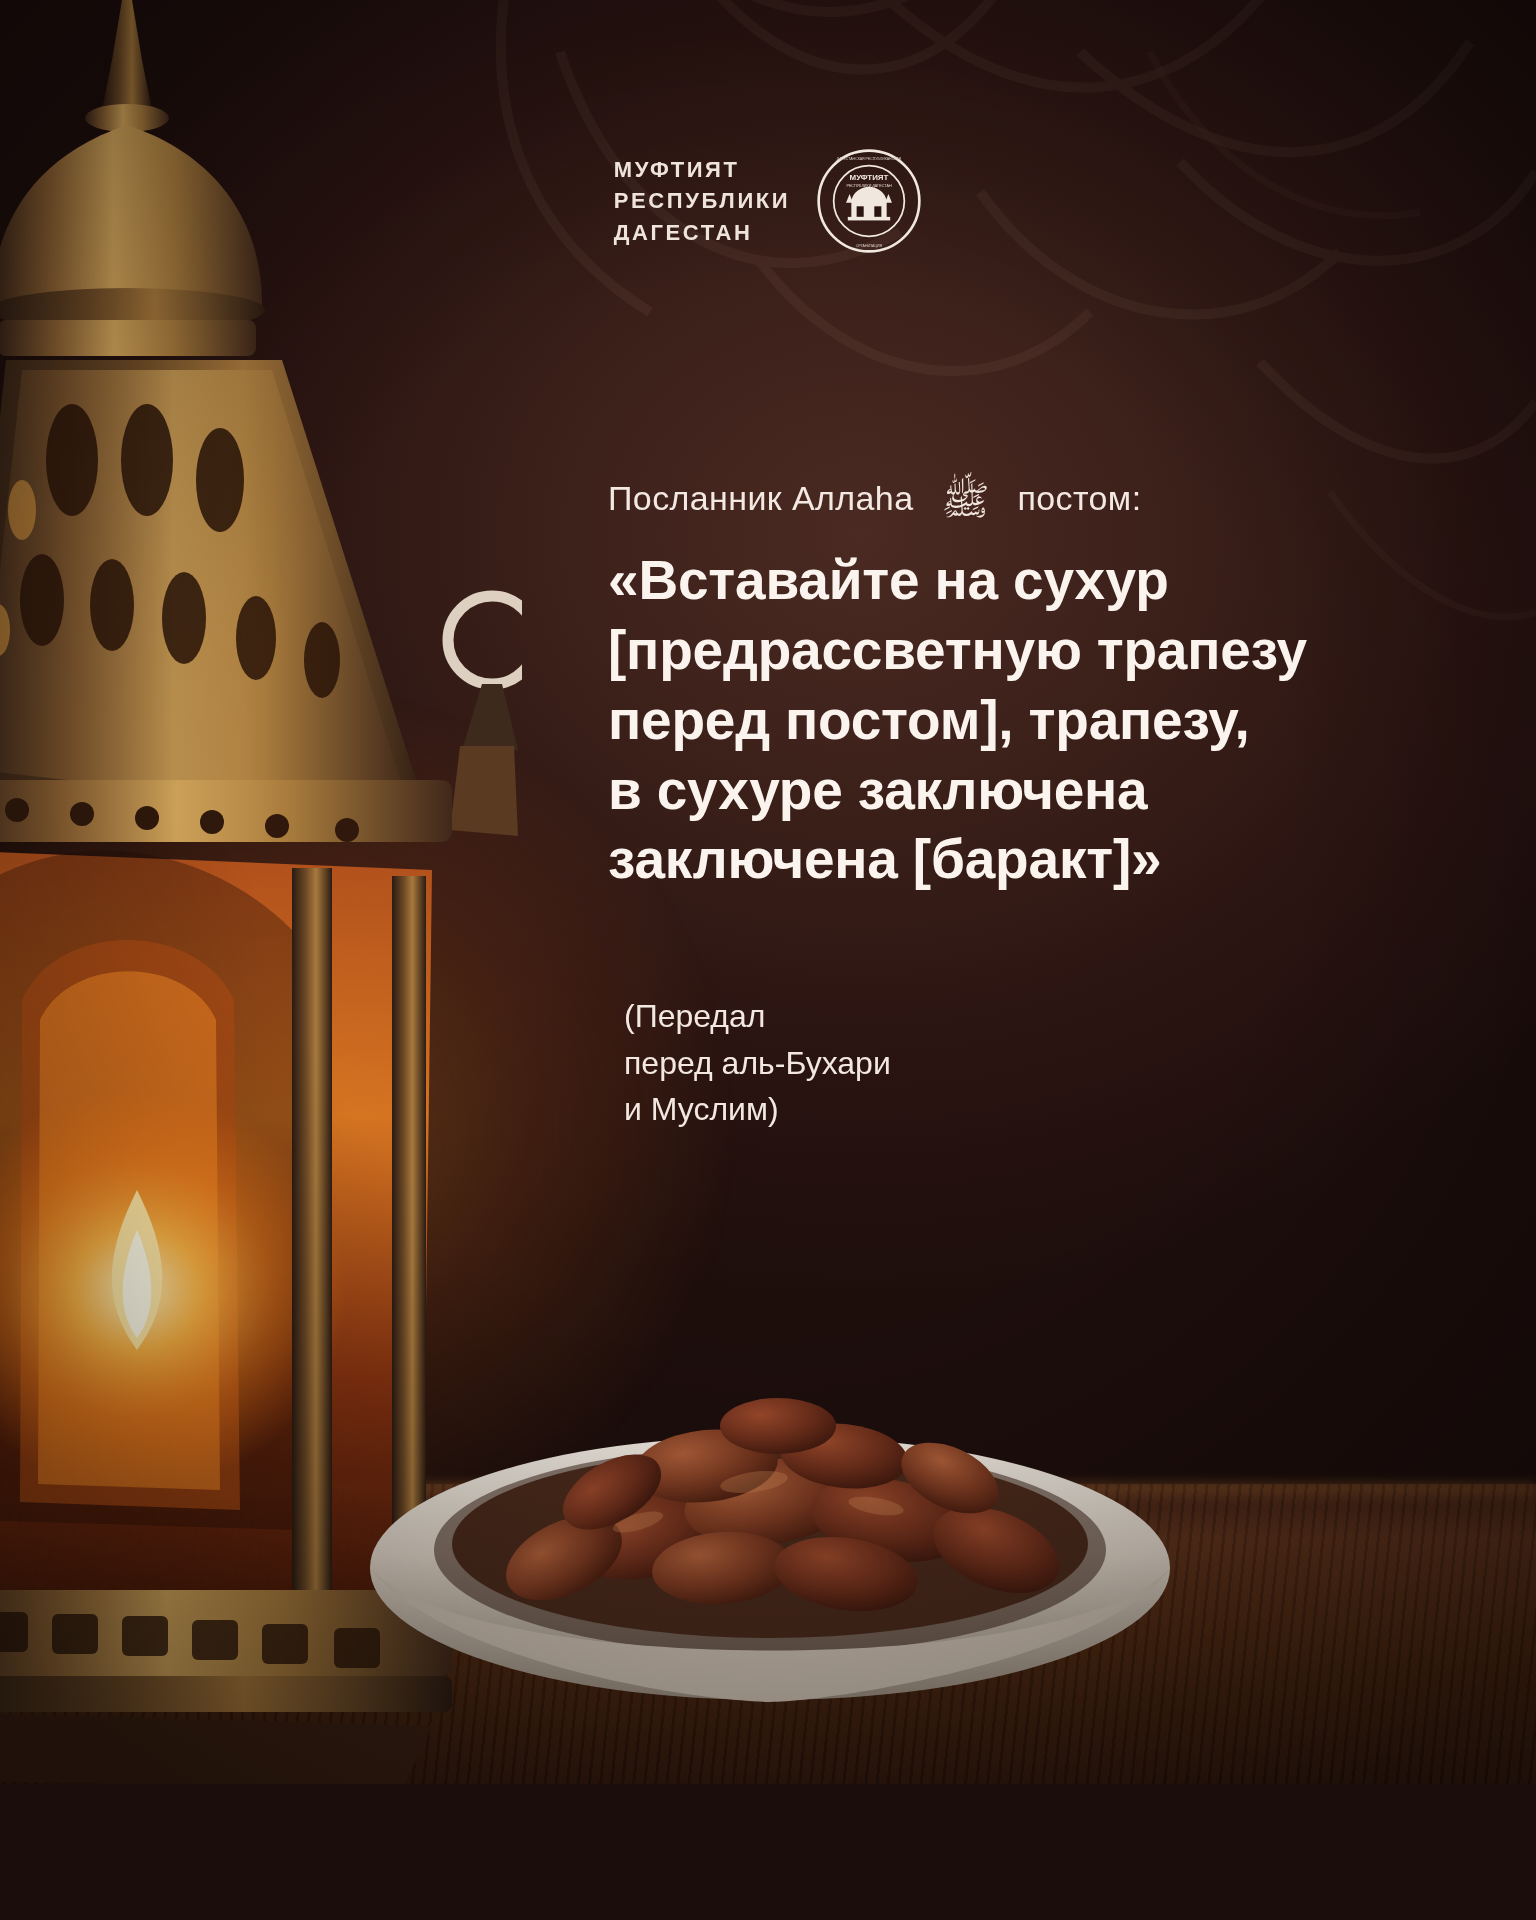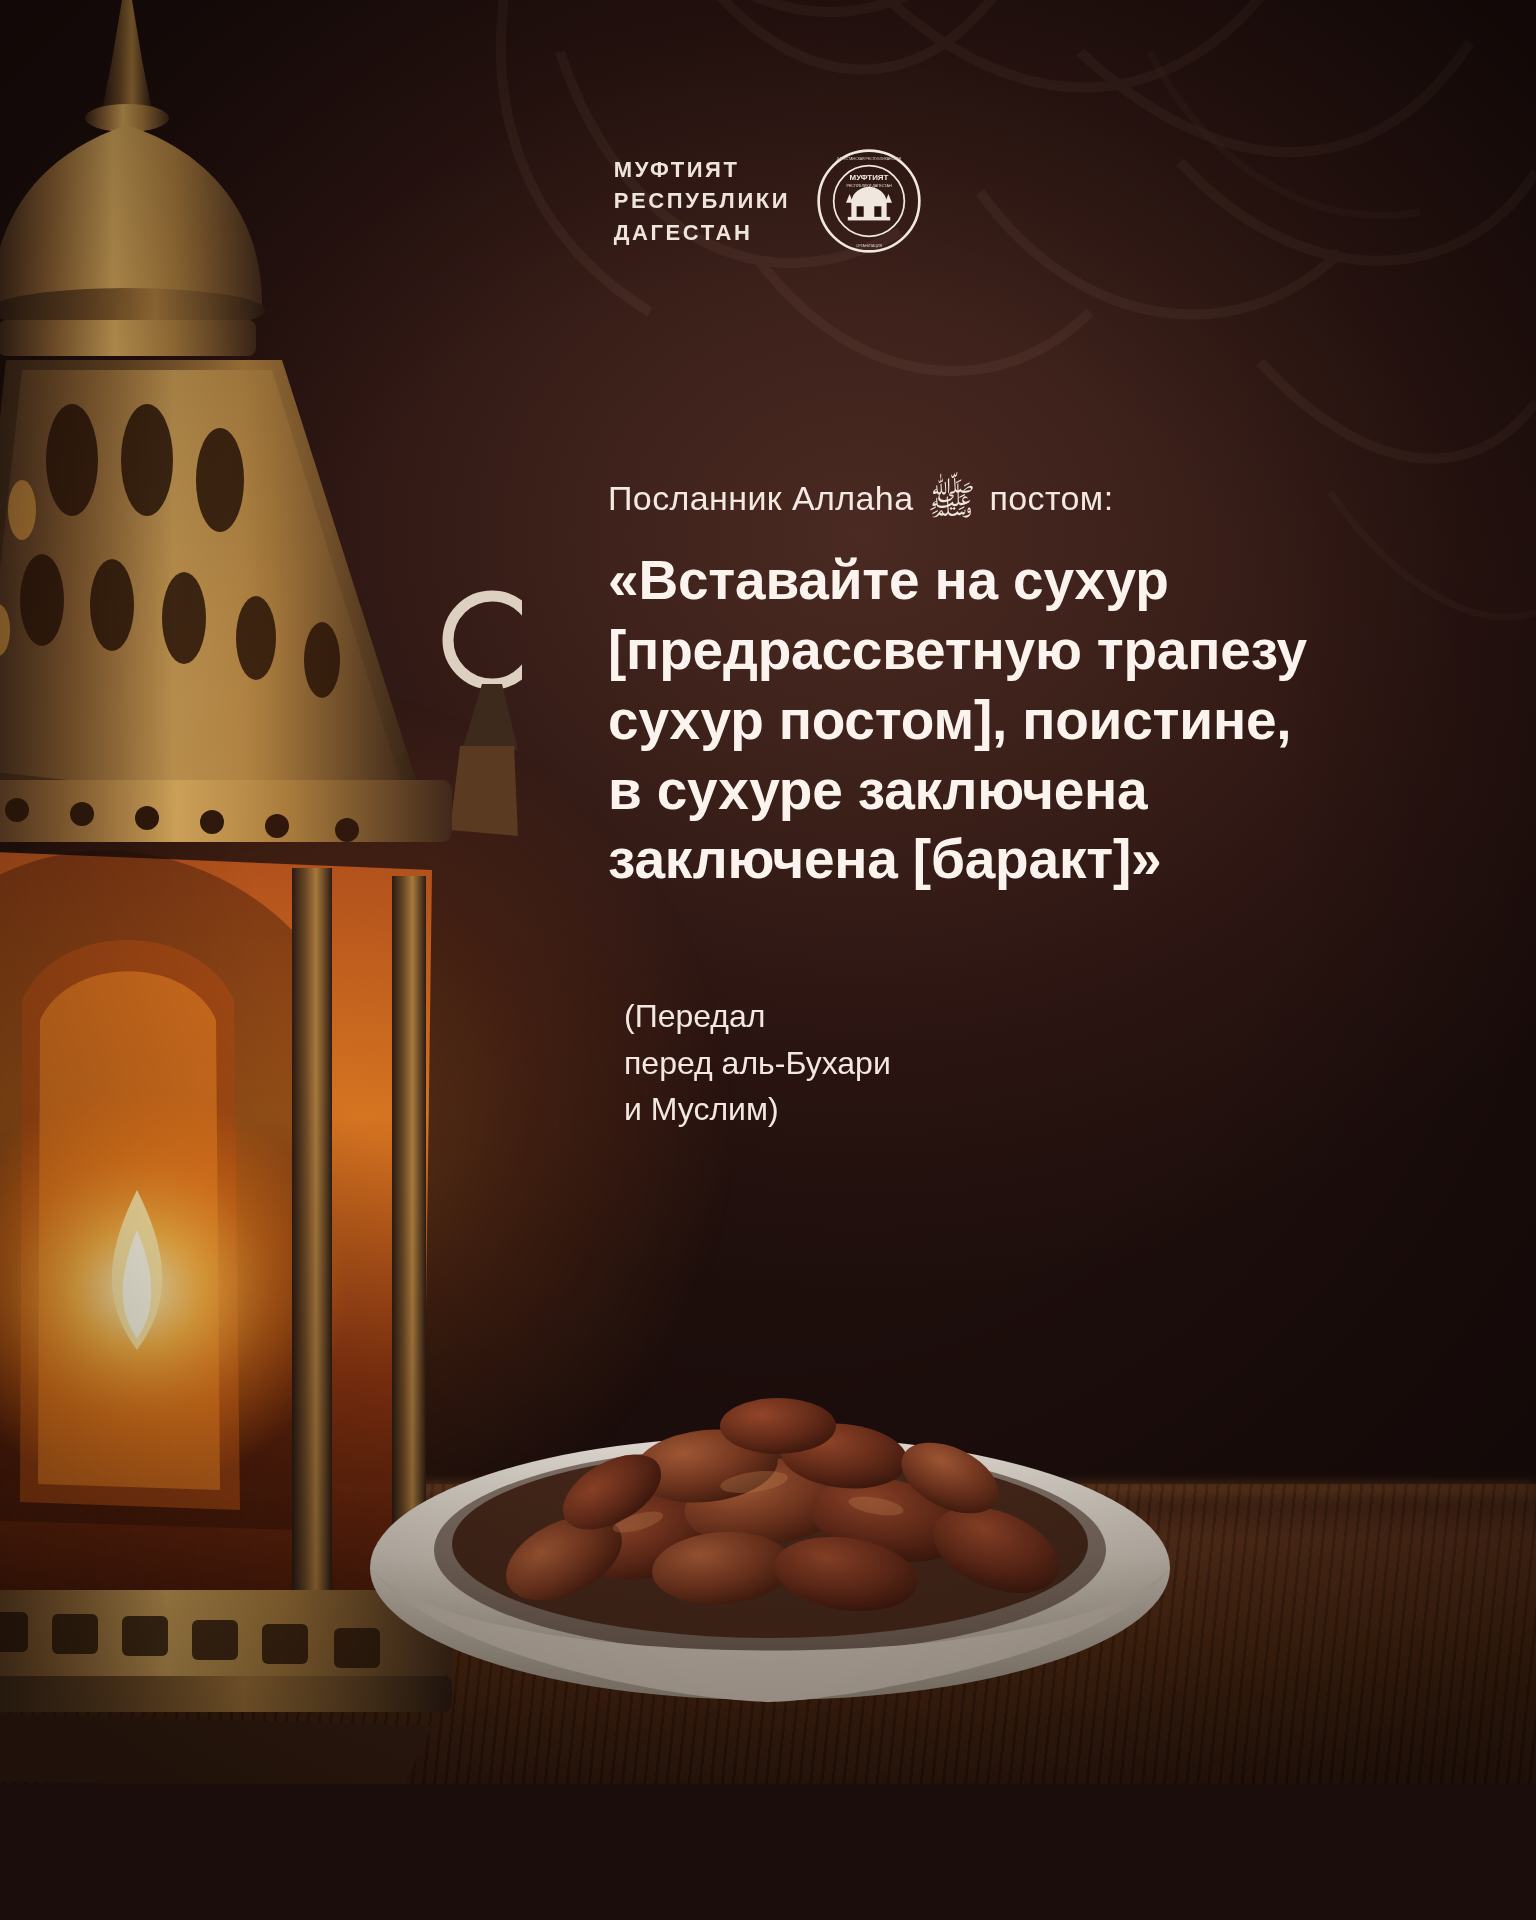--- a/index.html
+++ b/index.html
@@ -139,21 +139,21 @@
     top: 470px;
     width: 880px;
   }
   .intro {
     color: #f3e9e2;
     font-size: 34px;
     letter-spacing: 0.4px;
     line-height: 1.3;
     display: flex;
     align-items: center;
-    gap: 10px;
+    gap: 24px;
     white-space: nowrap;
   }
   .salawat {
     display: inline-block;
     width: 56px;
     height: 56px;
     line-height: 56px;
     text-align: center;
     font-size: 40px;
     color: #f0e6de;
@@ -381,21 +381,21 @@
   <div class="content">
     <div class="intro">
       <span>Посланник Аллаhа</span>
       <span class="salawat">ﷺ</span>
       <span>постом:</span>
     </div>
 
     <div class="quote">
       <div>«Вставайте на сухур</div>
       <div>[предрассветную трапезу</div>
-      <div>сухур постом], поистине,</div>
+      <div>перед постом], трапезу,</div>
       <div>в сухуре заключена</div>
       <div>заключена [баракт]»</div>
     </div>
 
     <div class="source">
       <div>(Передал</div>
       <div>перед аль-Бухари</div>
       <div>и Муслим)</div>
     </div>
   </div>

